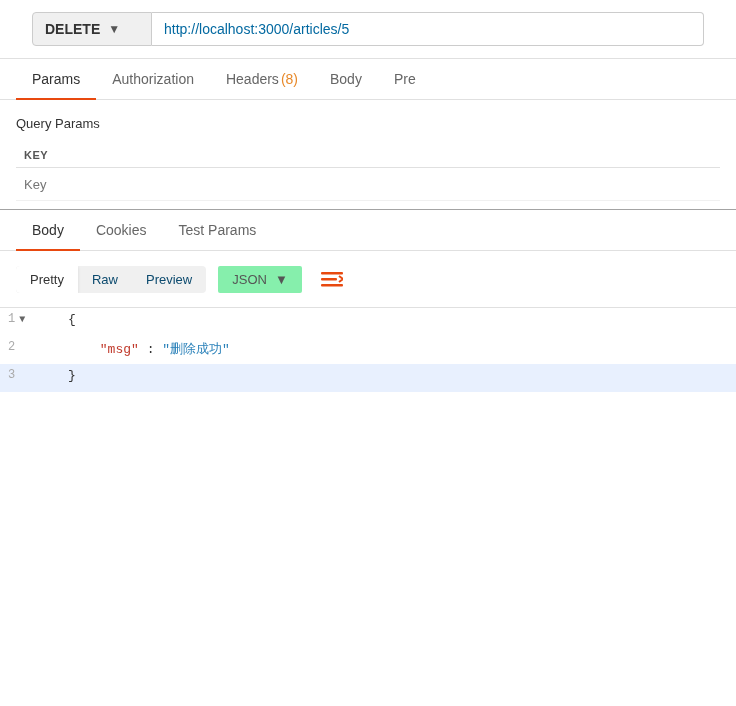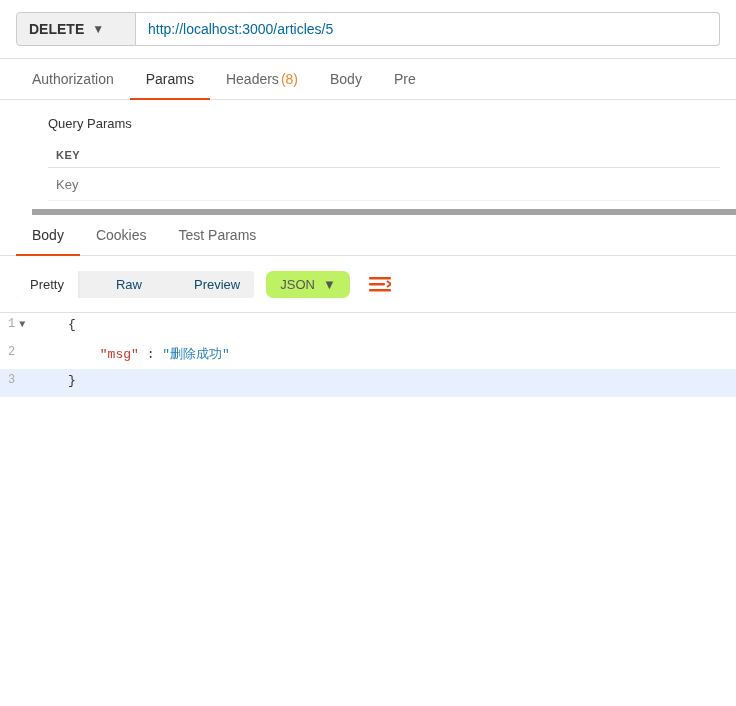--- a/index.html
+++ b/index.html
@@ -10,21 +10,21 @@
       height: 706px;
       overflow: hidden;
       font-size: 14px;
       color: #333;
     }
 
     
     .top-bar {
       display: flex;
       align-items: center;
-      padding: 12px 16px;
+      padding: 12px 32px;
       border-bottom: 1px solid #e0e0e0;
       background: #fff;
       gap: 0;
     }
 
     .method-select {
       display: flex;
       align-items: center;
       background: #f0f0f0;
       border: 1px solid #ccc;
@@ -89,22 +89,21 @@
 
     .tab .badge {
       color: #e8892a;
       margin-left: 2px;
     }
 
     
     .query-params-section {
       padding: 16px 16px 8px;
       background: #fff;
-      border-bottom: 6px solid #a3a3a3;
-      margin-left: 32px;
+      border-bottom: 1px solid #a3a3a3;
     }
 
     .query-params-title {
       font-size: 13px;
       font-weight: 500;
       color: #333;
       margin-bottom: 12px;
     }
 
     .params-table {
@@ -180,21 +179,20 @@
       background: #fff;
       border-bottom: 1px solid #e0e0e0;
       gap: 4px;
     }
 
     .format-group {
       display: flex;
       background: #f0f0f0;
       border-radius: 4px;
       overflow: hidden;
-      gap: 24px;
     }
 
     .format-btn {
       padding: 6px 14px;
       font-size: 13px;
       color: #0c4a6e;
       cursor: pointer;
       background: transparent;
       border: none;
     }
@@ -203,23 +201,23 @@
       background: #fff;
       color: #333;
       font-weight: 500;
       box-shadow: 0 1px 3px rgba(0,0,0,0.1);
     }
 
     .json-select {
       display: flex;
       align-items: center;
       gap: 8px;
-      background: #bef264;
+      background: #86efac;
       border: none;
-      border-radius: 7px;
+      border-radius: 2px;
       padding: 6px 14px;
       font-size: 13px;
       color: #555;
       cursor: pointer;
       margin-left: 8px;
     }
 
     .wrap-btn {
       margin-left: 8px;
       width: 36px;
@@ -284,25 +282,25 @@
 
 <div class="top-bar">
   <div class="method-select">
     <span>DELETE</span>
     <span class="chevron">▼</span>
   </div>
   <input class="url-bar" type="text" value="http://localhost:3000/articles/5" style="">
 </div>
 
 <div class="request-tabs">
+  <div class="tab active">
+    <span>Params</span>
+  </div>
   <div class="tab">
     <span>Authorization</span>
-  </div>
-  <div class="tab active">
-    <span>Params</span>
   </div>
   <div class="tab">
     <span>Headers</span><span class="badge">(8)</span>
   </div>
   <div class="tab">
     <span>Body</span>
   </div>
   <div class="tab">
     <span>Pre</span>
   </div>

